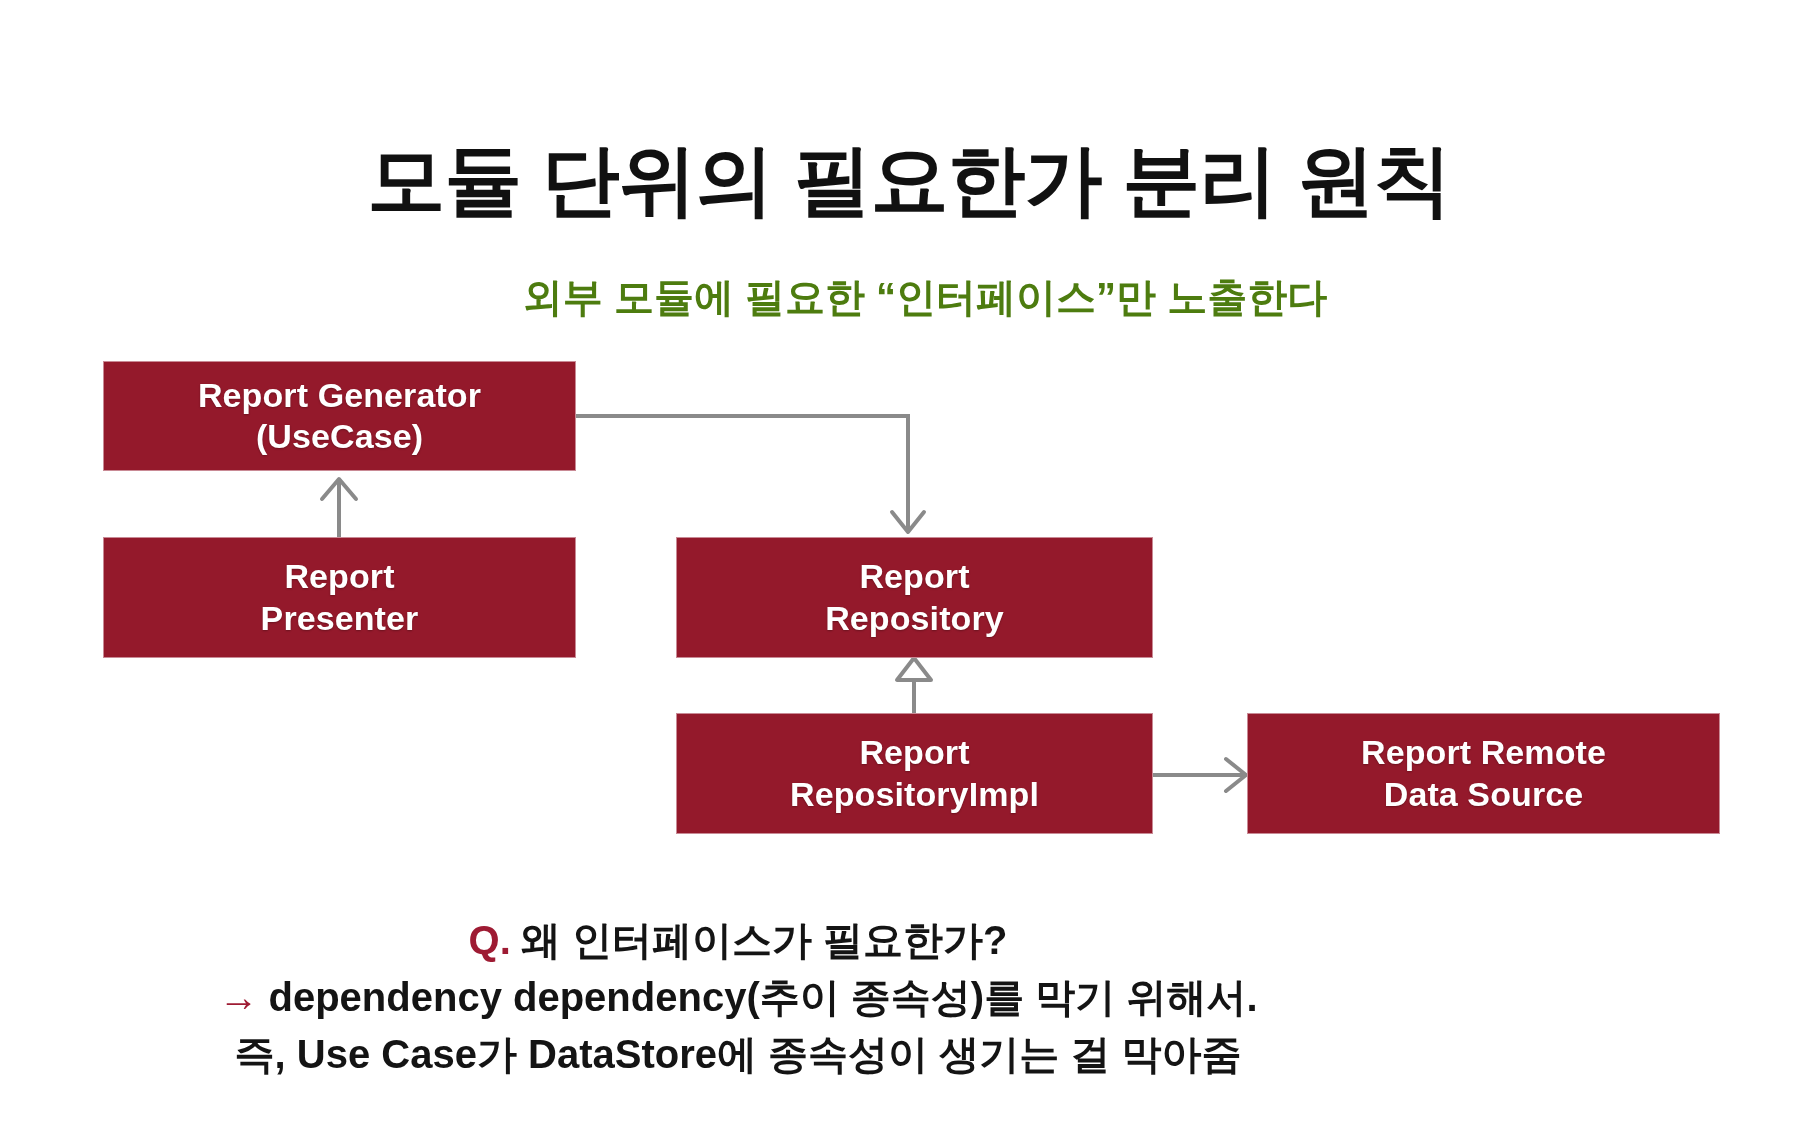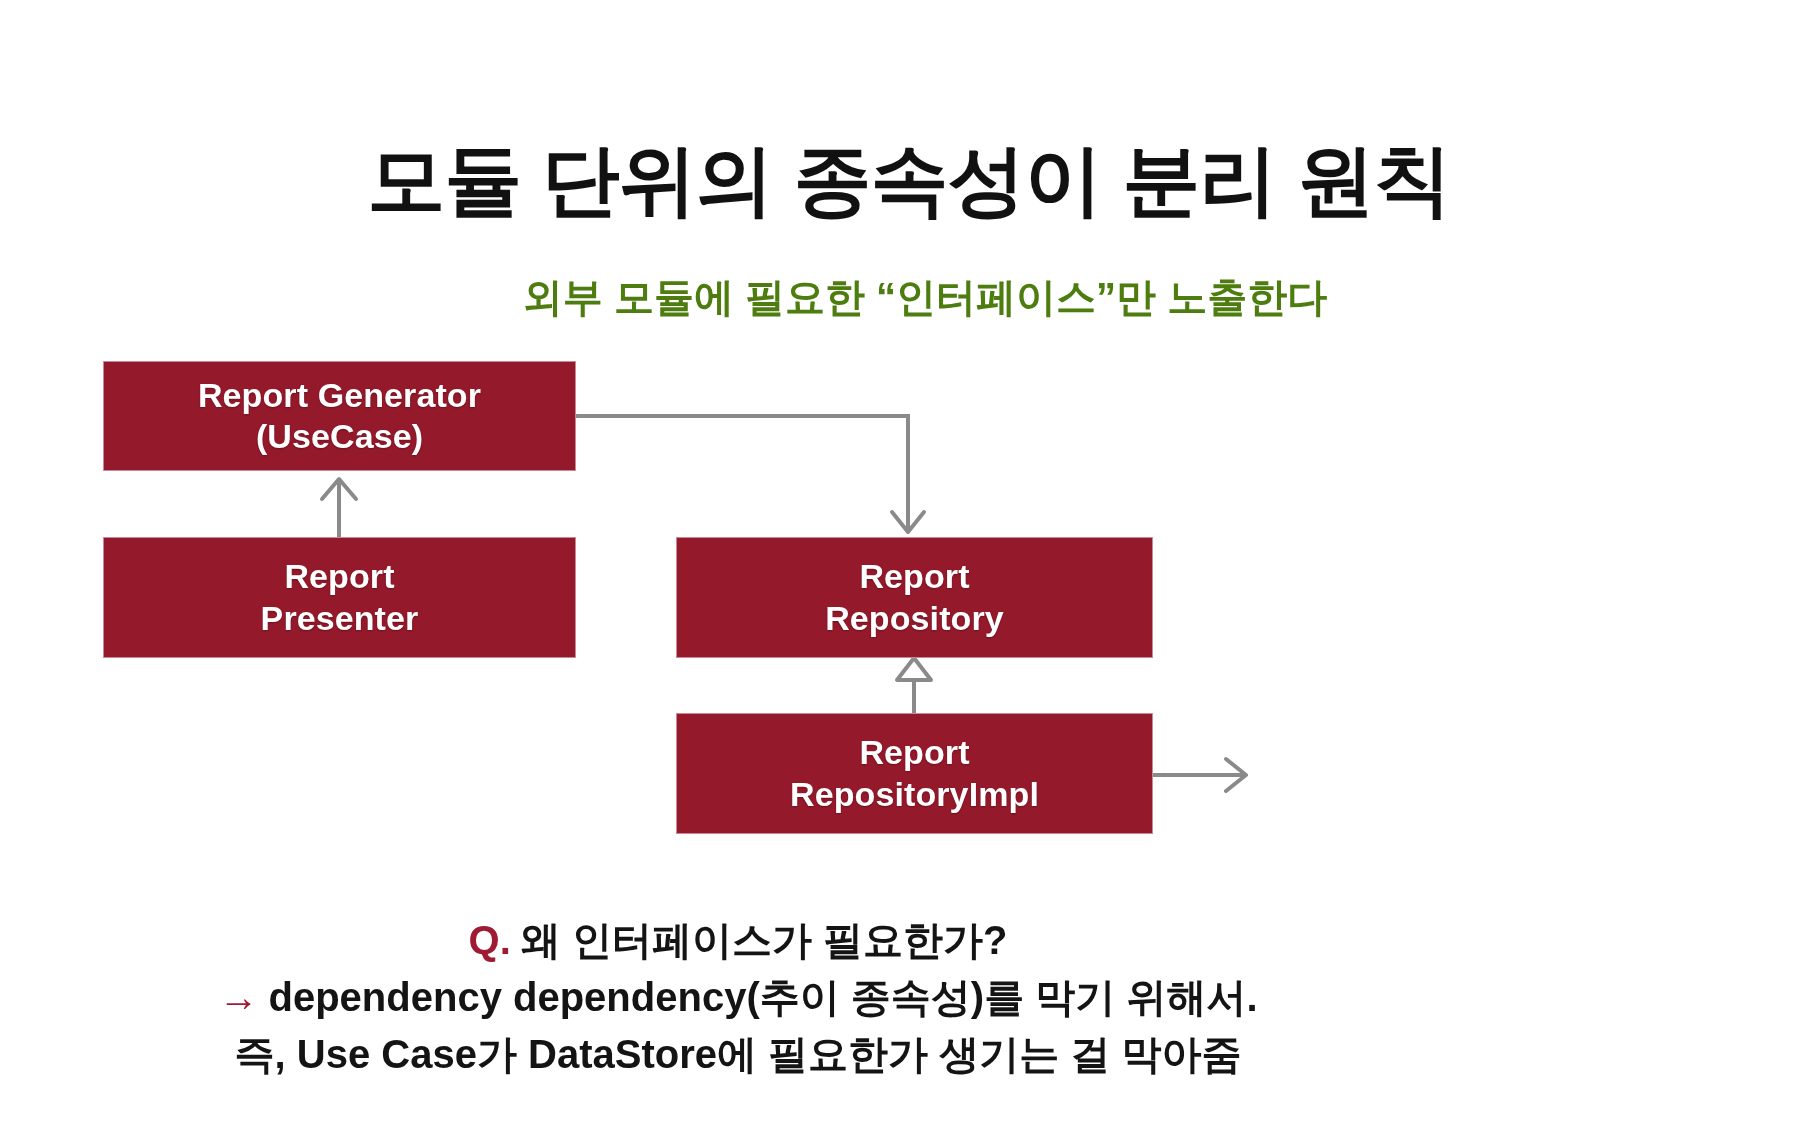--- a/index.html
+++ b/index.html
@@ -105,21 +105,21 @@
   }
   .note-line { display: block; white-space: nowrap; }
   .accent { color: #9e1b33; }
   .arrow-glyph { color: #9e1b33; font-weight: 500; }
 </style>
 </head>
 <body>
 
 <div class="slide">
 
-  <h1 class="slide-title">모듈 단위의 종속성이 분리 원칙</h1>
+  <h1 class="slide-title">모듈 단위의 필요한가 분리 원칙</h1>
 
   <h2 class="slide-subtitle">외부 모듈에 필요한 “인터페이스”만 노출한다</h2>
 
   <div class="diagram">
 
     <svg class="edge-layer" viewBox="0 0 1818 1122" width="1818" height="1122" aria-hidden="true">
 
       <g>
         <line x1="339" y1="537" x2="339" y2="481" stroke="#8a8a8a" stroke-width="4"></line>
         <polyline points="322,499 339,479 356,499" fill="none" stroke="#8a8a8a" stroke-width="4" stroke-linejoin="round" stroke-linecap="round"></polyline>
@@ -154,23 +154,27 @@
     <div class="node" id="node-repository">
       <span class="node-label">Report
 Repository</span>
     </div>
 
     <div class="node" id="node-repo-impl">
       <span class="node-label">Report
 RepositoryImpl</span>
     </div>
 
+    <div class="node" id="node-remote-ds">
+      <span class="node-label">Report Remote
+Data Source</span>
+    </div>
   </div>
 
   <div class="note">
     <span class="note-line"><span class="accent" style="margin-right: 0.25em;">Q.</span><span>왜 인터페이스가 필요한가?</span></span>
 
     <span class="note-line"><span class="arrow-glyph" style="margin-right: 0.25em;">→</span><span>dependency dependency(추이 종속성)를 막기 위해서.</span></span>
 
-    <span class="note-line">즉, Use Case가 DataStore에 필요한가 생기는 걸 막아줌</span>
+    <span class="note-line">즉, Use Case가 DataStore에 종속성이 생기는 걸 막아줌</span>
   </div>
 
 </div>
 
 </body></html>

